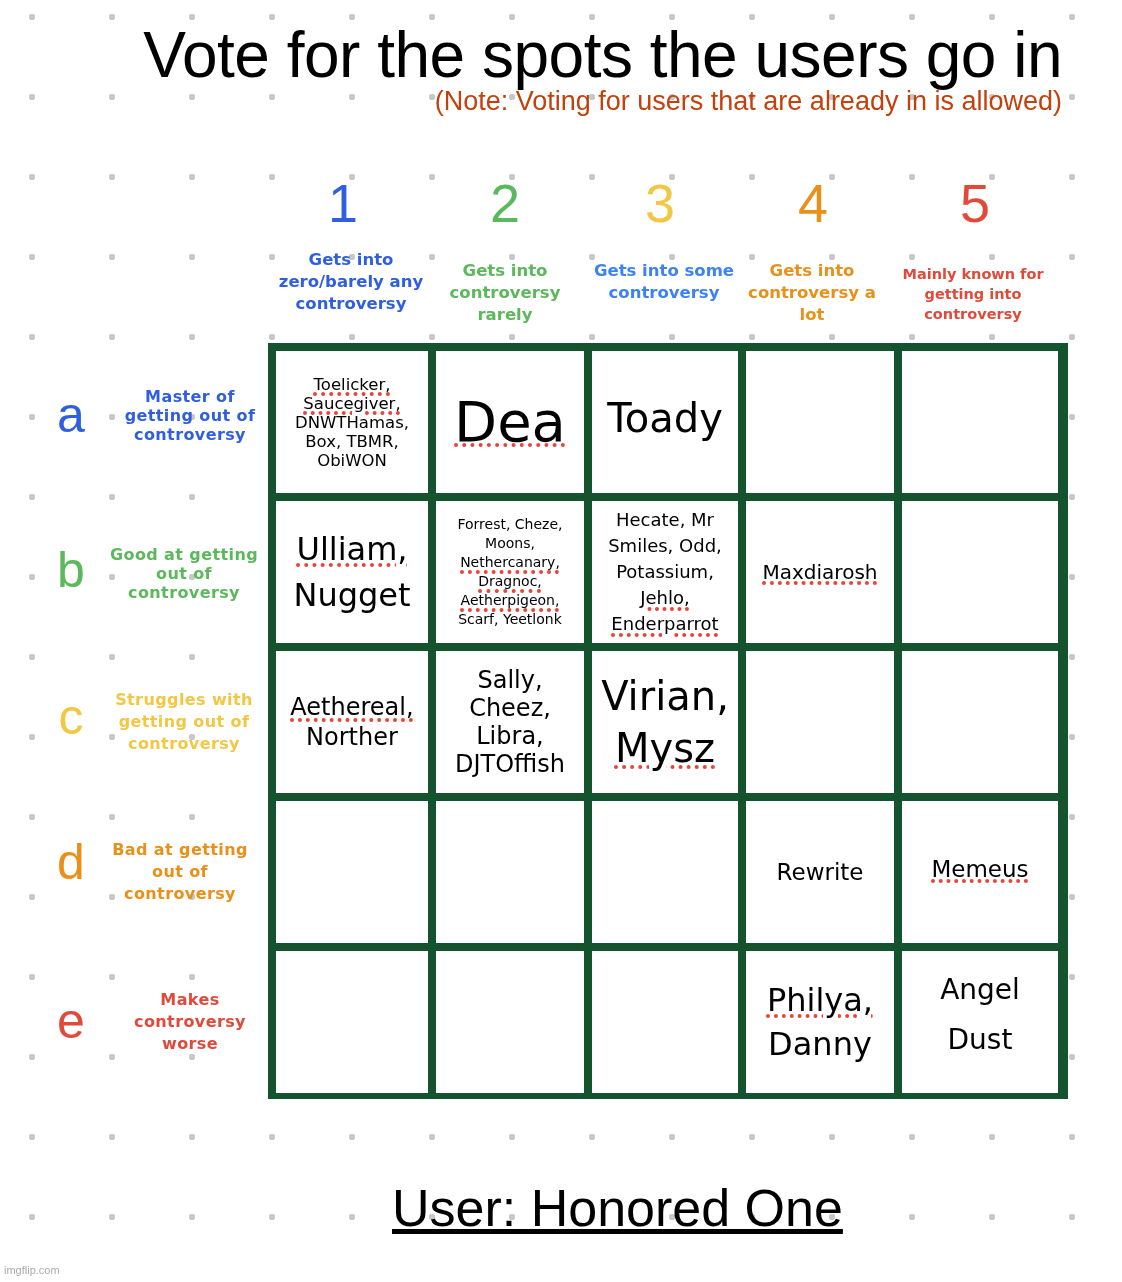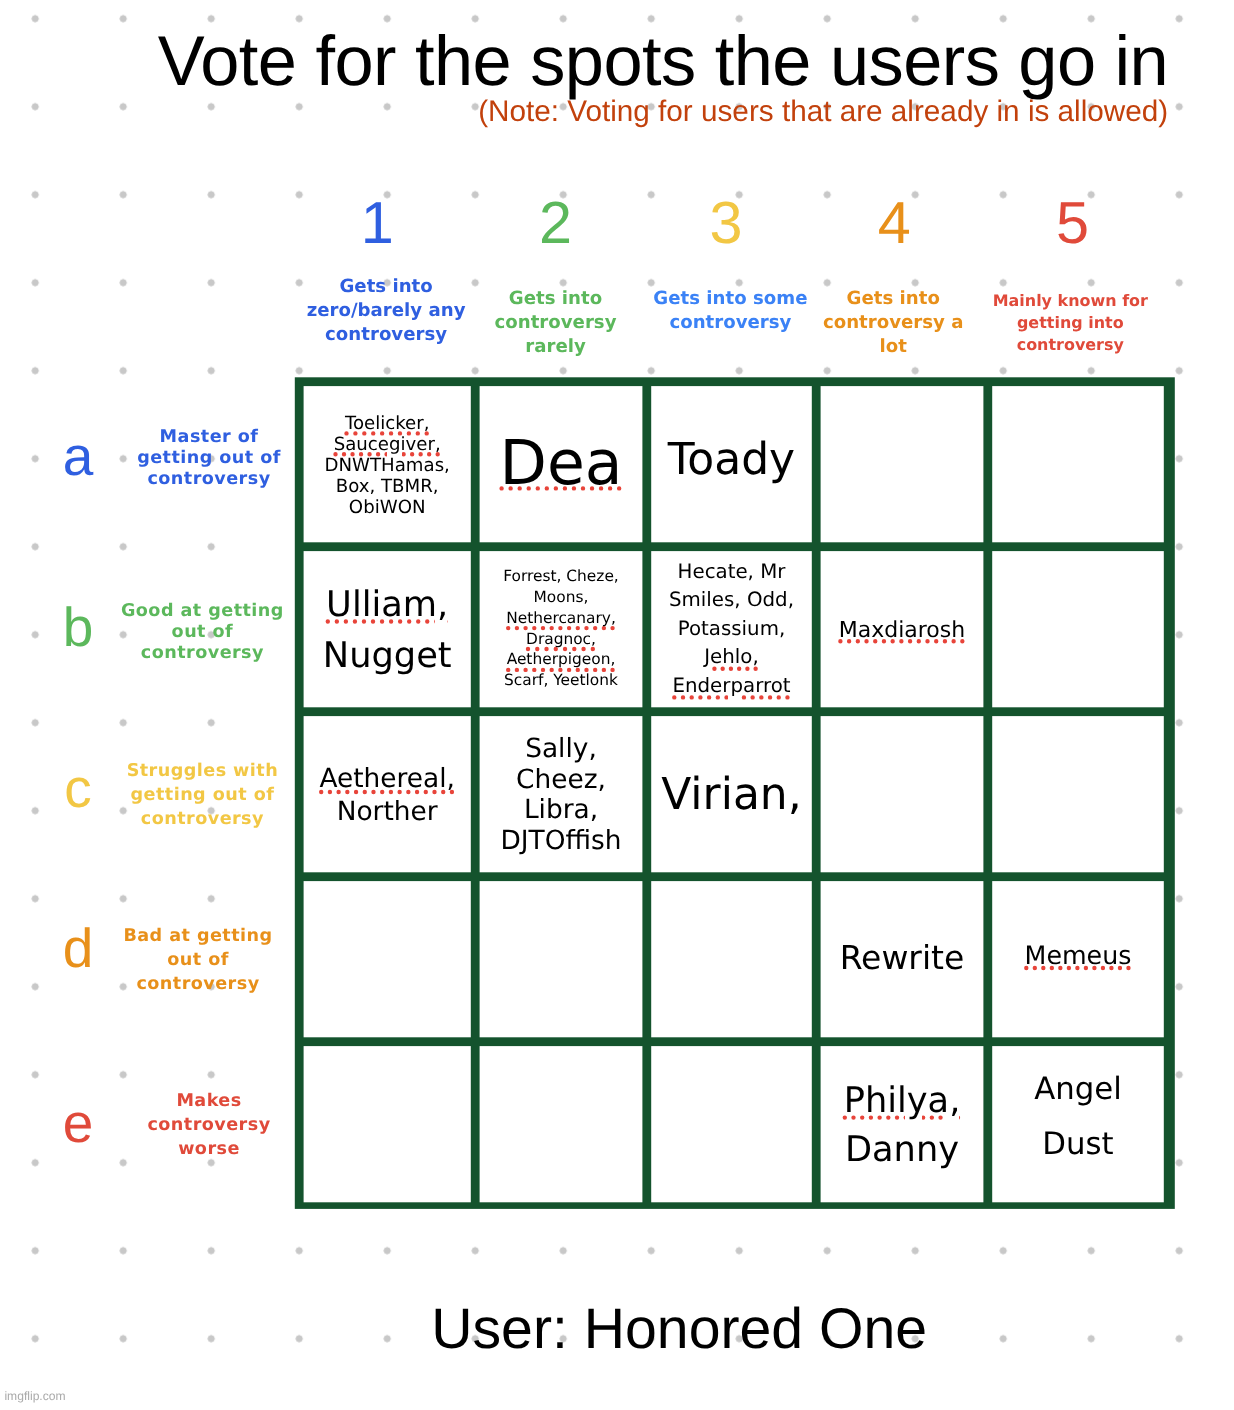--- a/index.html
+++ b/index.html
@@ -26,21 +26,21 @@
     grid-template-columns: 152px 148px 146px 148px 156px;
     grid-template-rows: 142px 142px 142px 142px 142px;
     gap:8px; padding:8px; box-sizing:border-box;
   }
   .cell {
     background:#fff; display:flex; align-items:center; justify-content:center;
     text-align:center; color:#000; font-family:"DejaVu Sans", sans-serif;
     overflow:hidden; line-height:1.15;
   }
   .squig { text-decoration: underline dotted #e8443a; text-decoration-thickness:4px; text-underline-offset:3px; }
-  .user { left:392px; top:1178px; font-size:52px; color:#000; }
+  .user { left:392px; top:1178px; font-size:52px; color:#000;text-decoration:underline; }
   .watermark { left:4px; top:1264px; font-size:11px; color:#aaa; }
 </style>
 </head>
 <body>
 
 <div class="abs title">Vote for the spots the users go in</div>
 <div class="abs subtitle">(Note: Voting for users that are already in is allowed)</div>
 
 <div class="abs colnum" style="left:268px;color:#2f5fe0">1</div>
 <div class="abs colnum" style="left:430px;color:#5cb85c">2</div>
@@ -126,29 +126,30 @@
     <div>
       <div>Sally,</div>
       <div>Cheez,</div>
       <div>Libra,</div>
       <div>DJTOffish</div>
     </div>
   </div>
   <div class="cell" style="font-size:40px;line-height:52px">
     <div>
       <div>Virian,</div>
+      <div><span class="squig">Mysz</span></div>
     </div>
   </div>
   <div class="cell"></div>
   <div class="cell"></div>
 
   <div class="cell"></div>
   <div class="cell"></div>
   <div class="cell"></div>
-  <div class="cell" style="font-size:30px">
+  <div class="cell" style="font-size:23px">
       <span>Rewrite</span>
     </div>
   <div class="cell" style="font-size:23px;padding-bottom:6px">
       <span class="squig">Memeus</span>
     </div>
 
   <div class="cell"></div>
   <div class="cell"></div>
   <div class="cell"></div>
   <div class="cell" style="font-size:32px;line-height:44px">

